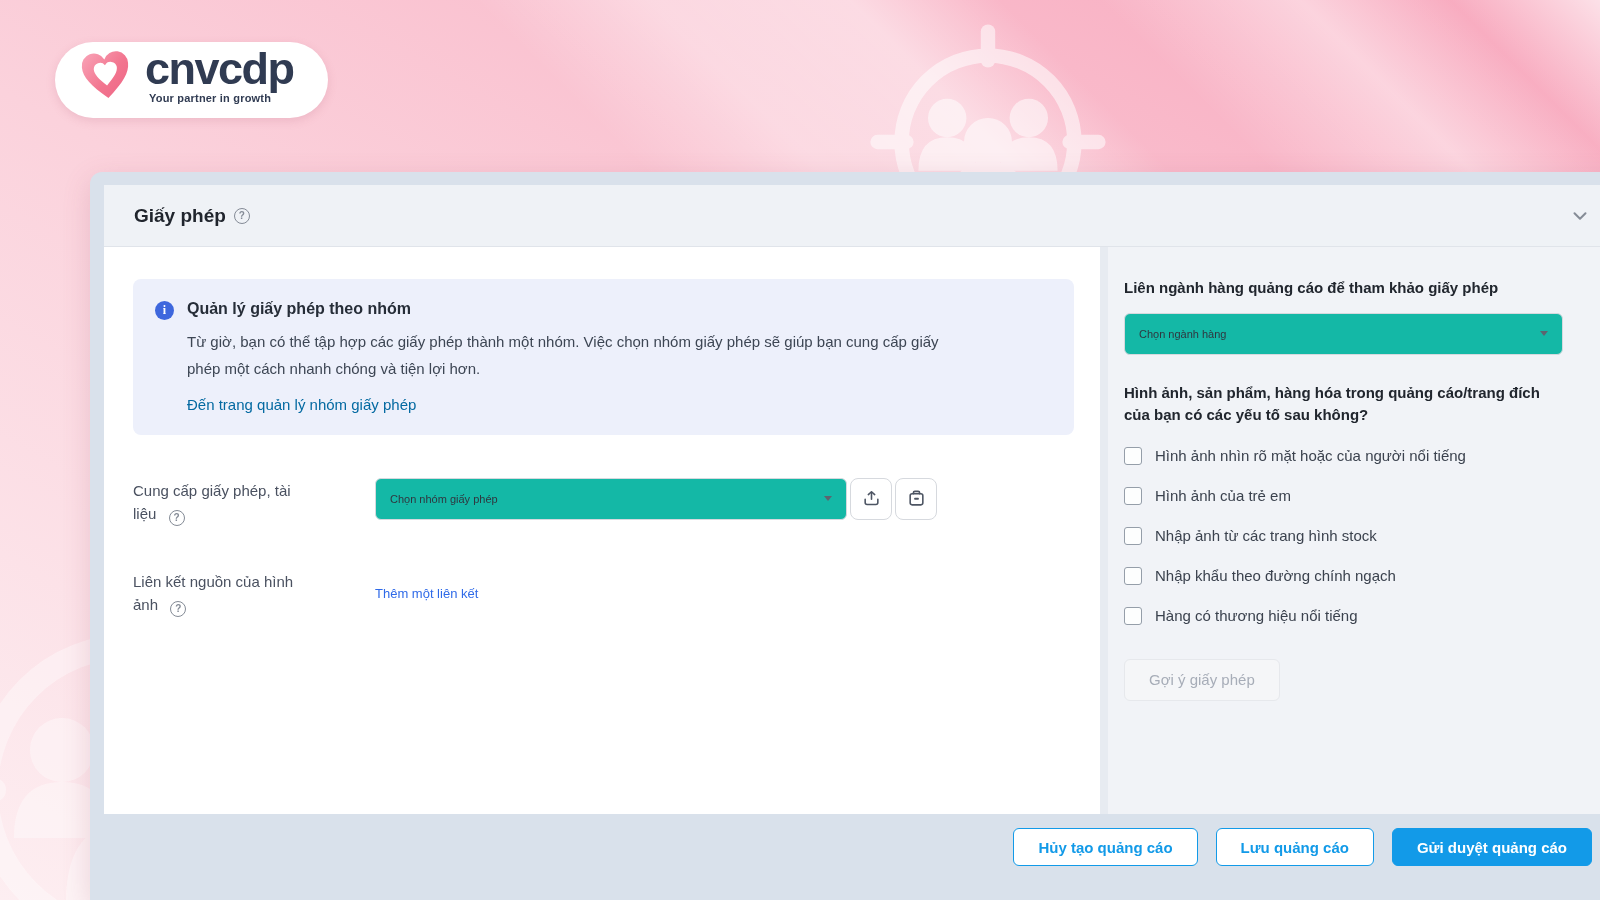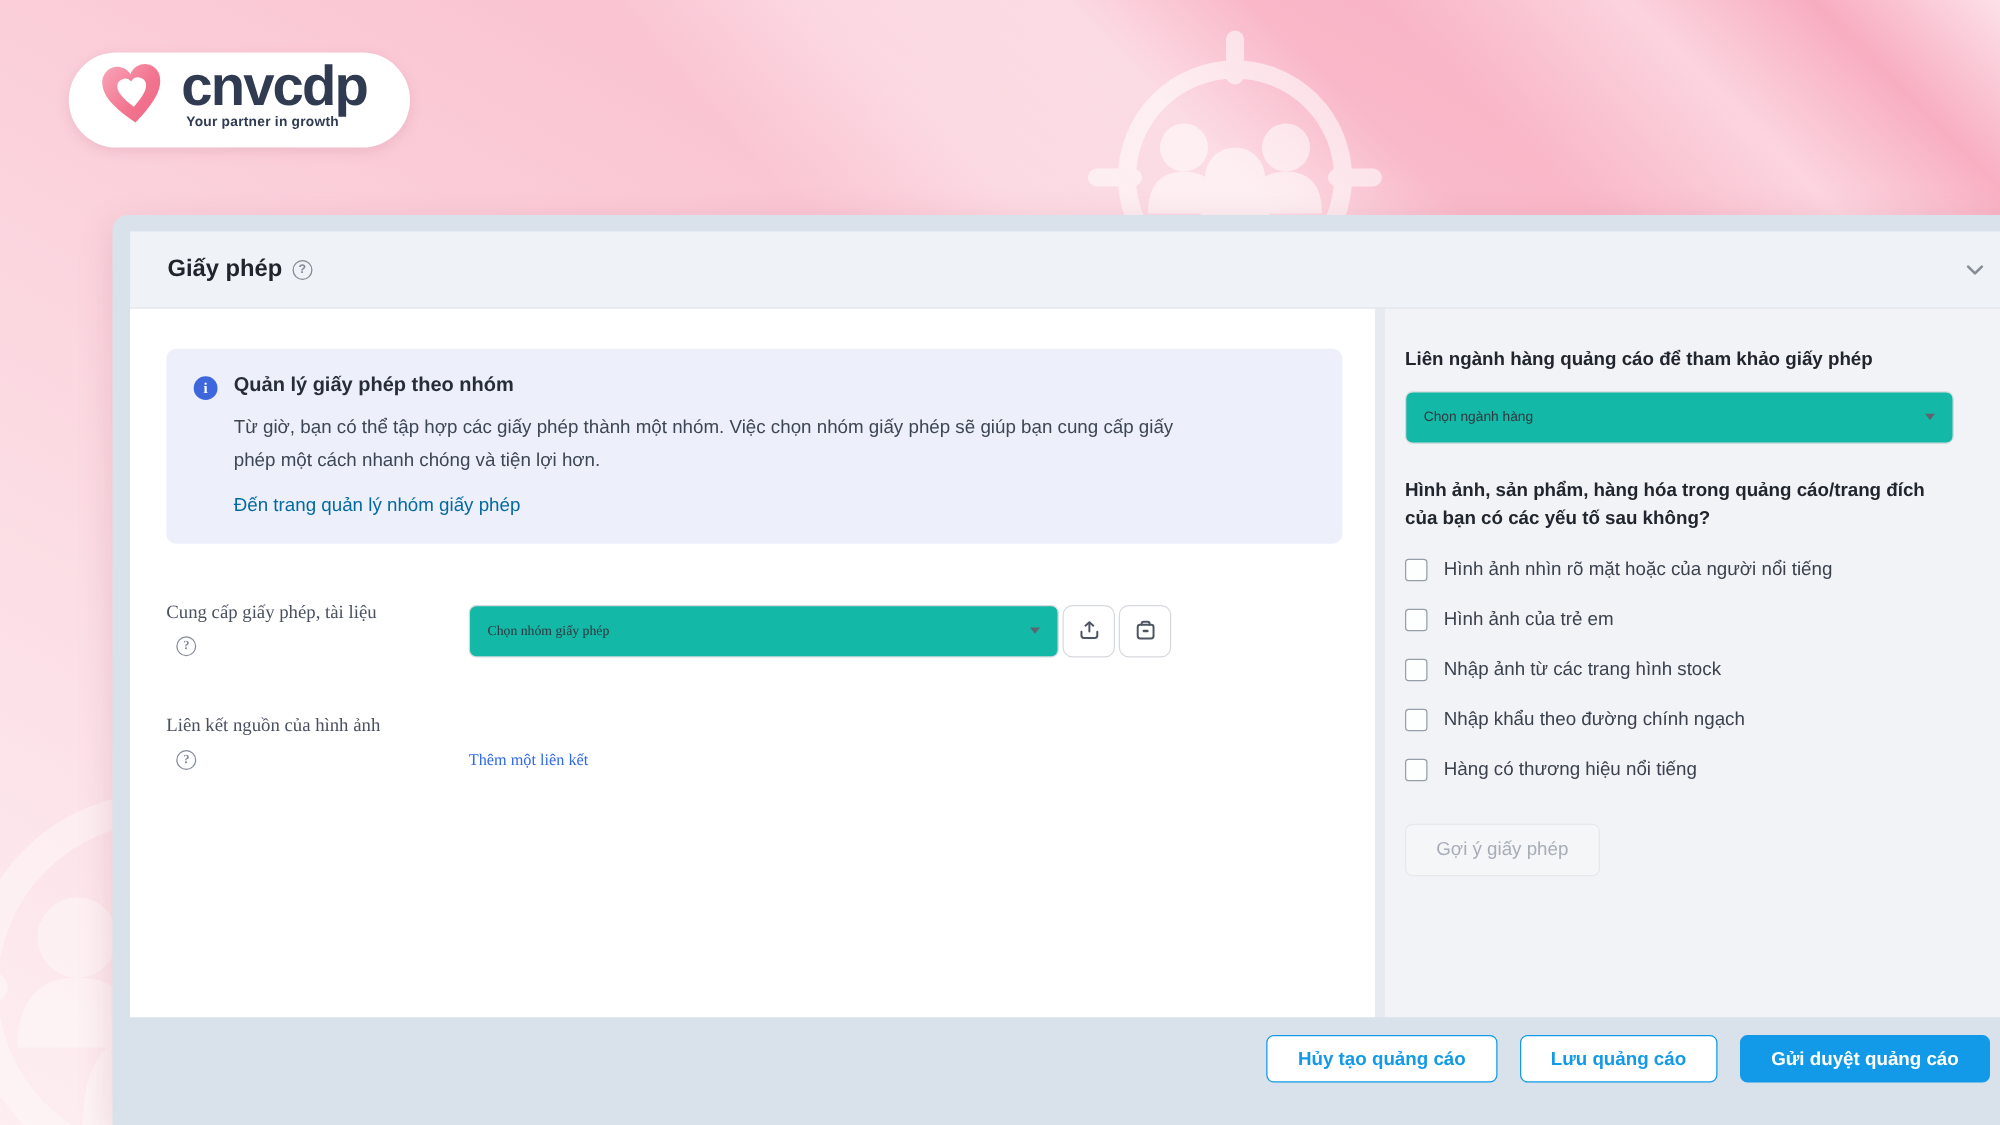--- a/index.html
+++ b/index.html
@@ -71,24 +71,24 @@
   .info-icon {
     width:19px; height:19px; border-radius:50%; background:#3e67dd; color:#fff;
     display:flex; align-items:center; justify-content:center;
     font-size:12px; font-weight:800; margin-top:2px; font-family:"Liberation Serif",serif;
   }
   .info-title { font-size:16px; font-weight:700; color:#262d38; padding-top:1px; }
   .info-body { grid-column:2; font-size:15px; color:#3d4654; line-height:1.8; margin-top:8px; max-width:775px; }
   .info-link { grid-column:2; font-size:15px; color:#0369a1; margin-top:14px; text-decoration:none; width:fit-content; cursor:pointer; }
 
   
-  .form-row { display:flex; margin-top:36px;font-family:Liberation Serif, serif; }
+  .form-row { display:flex; margin-top:36px; }
   .form-label { width:242px; flex:none; padding-right:66px; font-size:15px; color:#4a5160; line-height:1.55; padding-top:8px; }
   .form-label .qmark { vertical-align:-2px; }
-  .controls { display:flex; gap:3px; align-items:flex-end; }
+  .controls { display:flex; gap:3px; align-items:center; }
   .dropdown {
     height:42px; background:#14b8a6; border:1px solid #d6d9de; border-radius:6px;
     display:flex; align-items:center; justify-content:space-between;
     padding:0 14px; cursor:pointer; font-size:11px; color:#30363f;
   }
   .dd-license { width:472px; }
   .dd-industry { width:100%; }
   .caret-down {
     width:0; height:0; border-left:4.5px solid transparent; border-right:4.5px solid transparent;
     border-top:5.5px solid #5d646f; margin-left:10px; flex:none;

